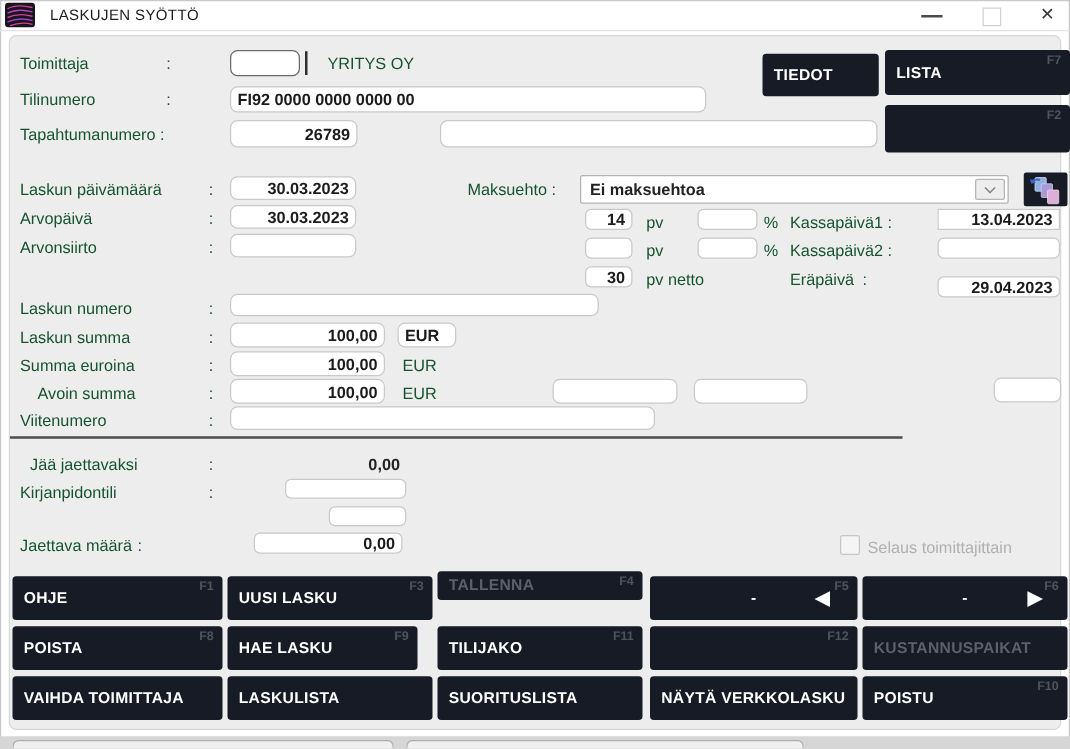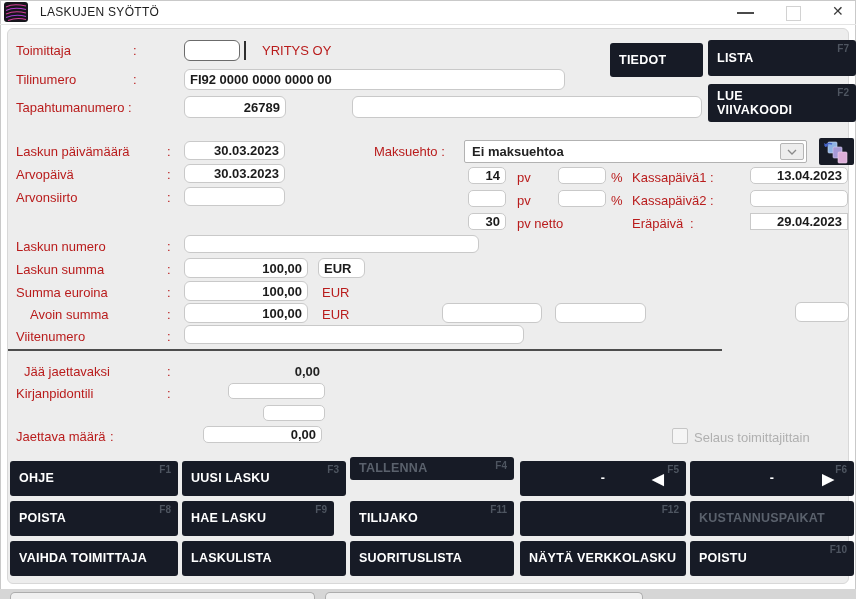--- a/index.html
+++ b/index.html
@@ -2,21 +2,21 @@
 <html><head>
 <meta charset="utf-8">
 <style>
   html,body{margin:0;padding:0;}
   body{
     width:856px;height:599px;position:relative;background:#ffffff;
     font-family:"Liberation Sans",sans-serif;overflow:hidden;
     box-shadow:inset 0 0 0 1px #c9c9c9;
   }
   .abs{position:absolute;}
-  .lbl{position:absolute;font-size:13px;color:#b91c1c;white-space:nowrap;}
+  .lbl{position:absolute;font-size:13px;color:#14532d;white-space:nowrap;}
   .val{position:absolute;font-size:13px;font-weight:bold;color:#222;white-space:nowrap;}
   .inp{
     position:absolute;background:#fff;border:1px solid #c9c9c9;border-radius:6px;
     font-family:"Liberation Sans",sans-serif;font-size:13px;font-weight:bold;color:#1b1b1b;
     padding:0 5px;box-sizing:border-box;outline:none;
   }
   .inp.focus{border-color:#6b6b6b;}
   .ta-r{text-align:right;}
   .dbtn{
     position:absolute;background:#171b26;border-radius:3px;color:#fff;font-weight:bold;
@@ -87,21 +87,20 @@
 <input class="inp" style="left: 352px; top: 96px; width: 350px; height: 22px;" value="">
 
 <div class="dbtn" style="left:610px;top:43px;width:93px;height:34px">
   <span>TIEDOT</span>
 </div>
 <div class="dbtn" style="left:708px;top:40px;width:148px;height:36px">
   <span>LISTA</span>
   <span class="fk">F7</span>
 </div>
 <div class="dbtn" style="left:708px;top:84px;width:148px;height:38px">
-  <span style="max-width:100px">LUE VIIVAKOODI</span>
   <span class="fk">F2</span>
 </div>
 
 <div class="lbl" style="left:16px;top:144px">Laskun päivämäärä</div>
 <div class="lbl" style="left:167px;top:144px">:</div>
 <input class="inp ta-r" style="left: 184px; top: 141px; width: 101px; height: 19px;" value="30.03.2023">
 
 <div class="lbl" style="left:16px;top:167px">Arvopäivä</div>
 <div class="lbl" style="left:167px;top:167px">:</div>
 <input class="inp ta-r" style="left: 184px; top: 164px; width: 101px; height: 19px;" value="30.03.2023">
@@ -127,34 +126,34 @@
     <path d="M13,6 a5,4 0 0 0 -7,2" fill="none" stroke="#4664c8" stroke-width="1.6"></path>
     <path d="M5,5 L6,9 L10,8 Z" fill="#4664c8"></path>
   </svg>
 </div>
 
 <input class="inp ta-r" style="left: 468px; top: 167px; width: 38px; height: 17px; border-radius: 5px;" value="14">
 <div class="lbl" style="left:517px;top:170px">pv</div>
 <input class="inp" style="left: 558px; top: 167px; width: 48px; height: 17px; border-radius: 5px;" value="">
 <div class="lbl" style="left:611px;top:170px">%</div>
 <div class="lbl" style="left:632px;top:170px">Kassapäivä1 :</div>
-<input class="inp ta-r" style="left: 750px; top: 167px; width: 98px; height: 17px; border-radius: 5px;" value="13.04.2023">
+<input class="inp ta-r" style="left: 750px; top: 167px; width: 98px; height: 17px; border-radius: 0;" value="13.04.2023">
 
 <input class="inp ta-r" style="left: 468px; top: 190px; width: 38px; height: 17px; border-radius: 5px;" value="">
 <div class="lbl" style="left:517px;top:193px">pv</div>
 <input class="inp" style="left: 558px; top: 190px; width: 48px; height: 17px; border-radius: 5px;" value="">
 <div class="lbl" style="left:611px;top:193px">%</div>
 <div class="lbl" style="left:632px;top:193px">Kassapäivä2 :</div>
 <input class="inp ta-r" style="left: 750px; top: 190px; width: 98px; height: 17px; border-radius: 5px;" value="">
 
 <input class="inp ta-r" style="left: 468px; top: 213px; width: 38px; height: 17px; border-radius: 5px;" value="30">
 <div class="lbl" style="left:517px;top:216px">pv netto</div>
 <div class="lbl" style="left:632px;top:216px">Eräpäivä</div>
 <div class="lbl" style="left:690px;top:216px">:</div>
-<input class="inp ta-r" style="left: 750px; top: 213px; width: 98px; height: 17px; border-radius: 0;" value="29.04.2023">
+<input class="inp ta-r" style="left: 750px; top: 221px; width: 98px; height: 17px; border-radius: 5px;" value="29.04.2023">
 
 <div class="lbl" style="left:16px;top:239px">Laskun numero</div>
 <div class="lbl" style="left:167px;top:239px">:</div>
 <input class="inp" style="left: 184px; top: 235px; width: 295px; height: 18px;" value="">
 
 <div class="lbl" style="left:16px;top:262px">Laskun summa</div>
 <div class="lbl" style="left:167px;top:262px">:</div>
 <input class="inp ta-r" style="left: 184px; top: 258px; width: 124px; height: 20px;" value="100,00">
 <input class="inp" style="left: 318px; top: 258px; width: 47px; height: 20px;" value="EUR">
 

